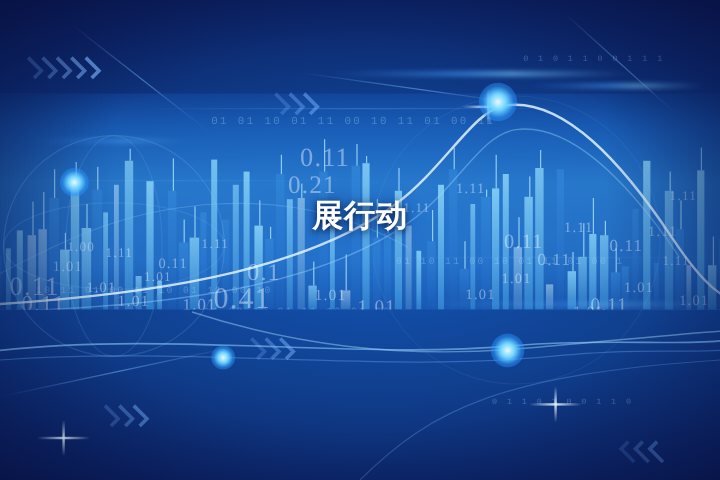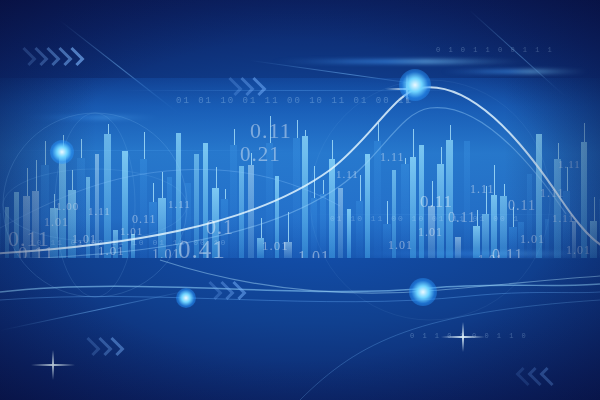--- a/index.html
+++ b/index.html
@@ -311,15 +311,16 @@
   <div id="dots">
       <div class="glowdot" style="left: 399px; top: 69px; width: 32px; height: 32px;"></div>
       <div class="glowdot" style="left: 50px; top: 140px; width: 24px; height: 24px;"></div>
       <div class="glowdot" style="left: 409px; top: 278px; width: 28px; height: 28px;"></div>
       <div class="glowdot" style="left: 176px; top: 288px; width: 20px; height: 20px;"></div>
     </div>
 
   <div class="vignette"></div>
 
   <div id="title">
+    <span class="l2">展行动</span>
   </div>
 
 </div>
 
 </body></html>

